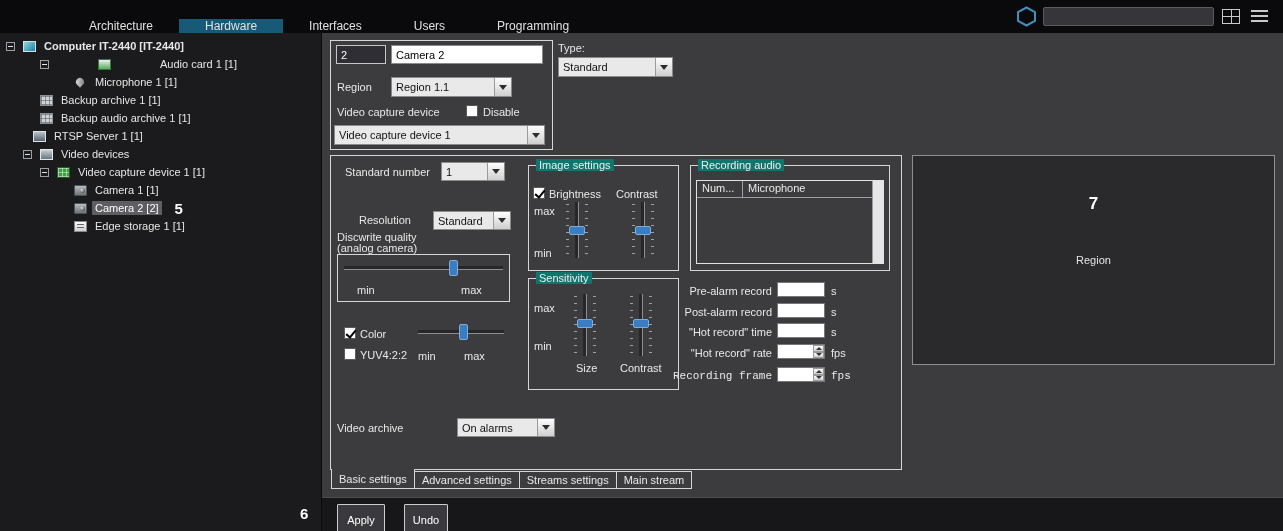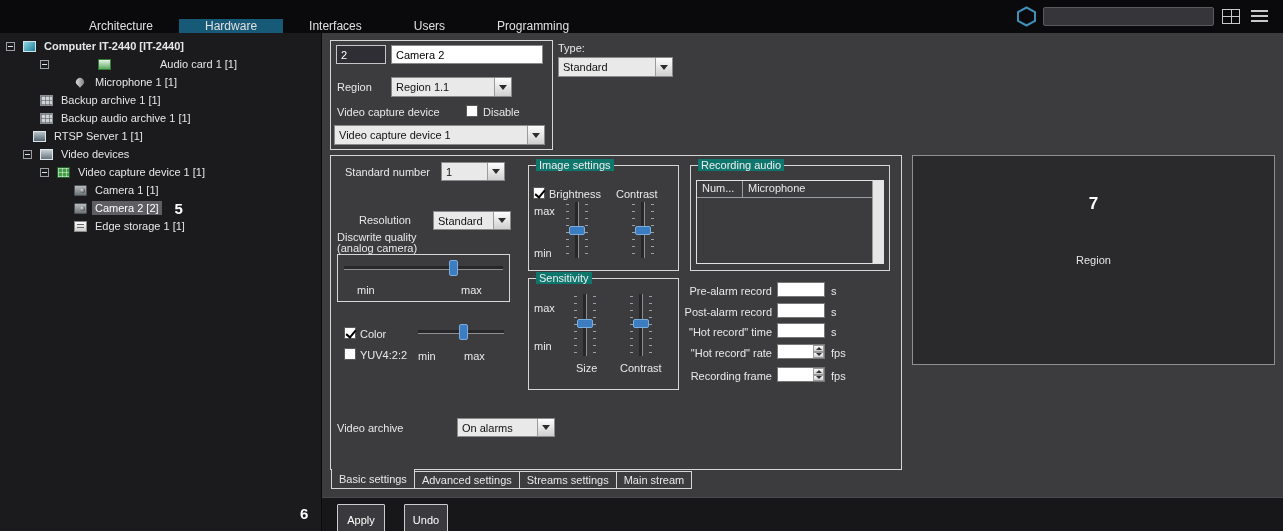--- a/index.html
+++ b/index.html
@@ -325,21 +325,21 @@
       <div class="rec-row" style="top: 343px;">
         <span class="rec-label">"Hot record" rate</span>
         <span class="rec-input">
           <span class="spin">
             <span class="up"></span>
             <span class="down"></span>
           </span>
         </span>
         <span class="rec-unit">fps</span>
       </div>
-      <div class="rec-row" style="top: 366px;">
+      <div class="rec-row" style="top: 366px; font-family: Liberation Mono, monospace;">
         <span class="rec-label">Recording frame</span>
         <span class="rec-input">
           <span class="spin">
             <span class="up"></span>
             <span class="down"></span>
           </span>
         </span>
         <span class="rec-unit">fps</span>
       </div>
     </div>

